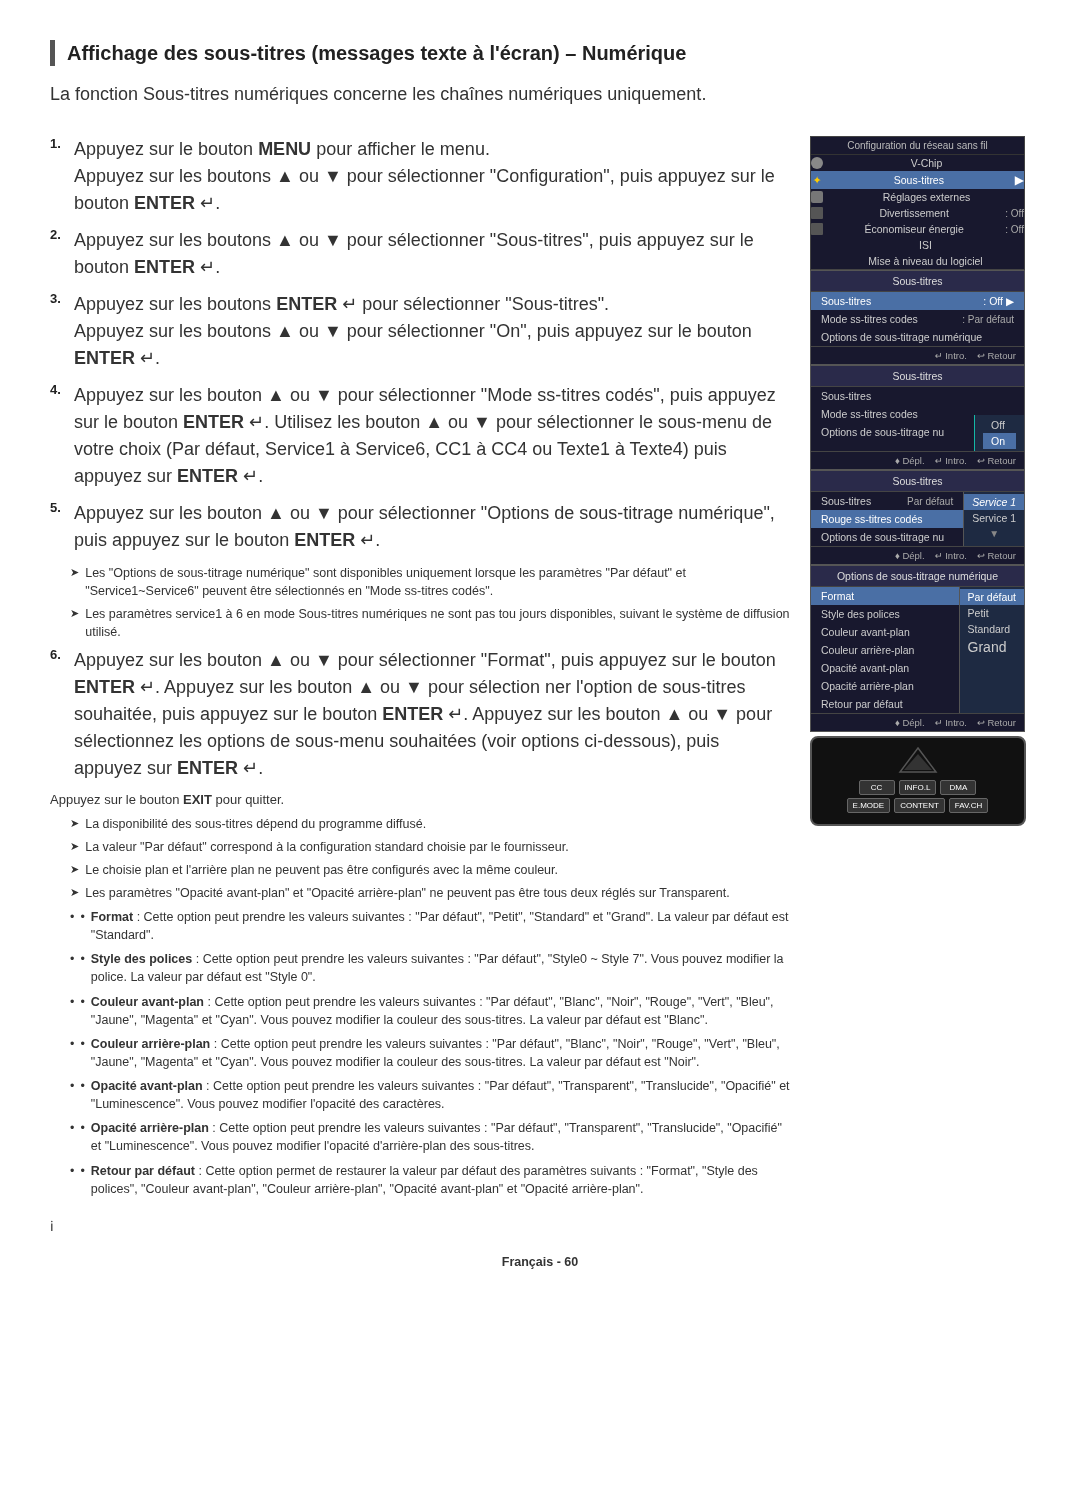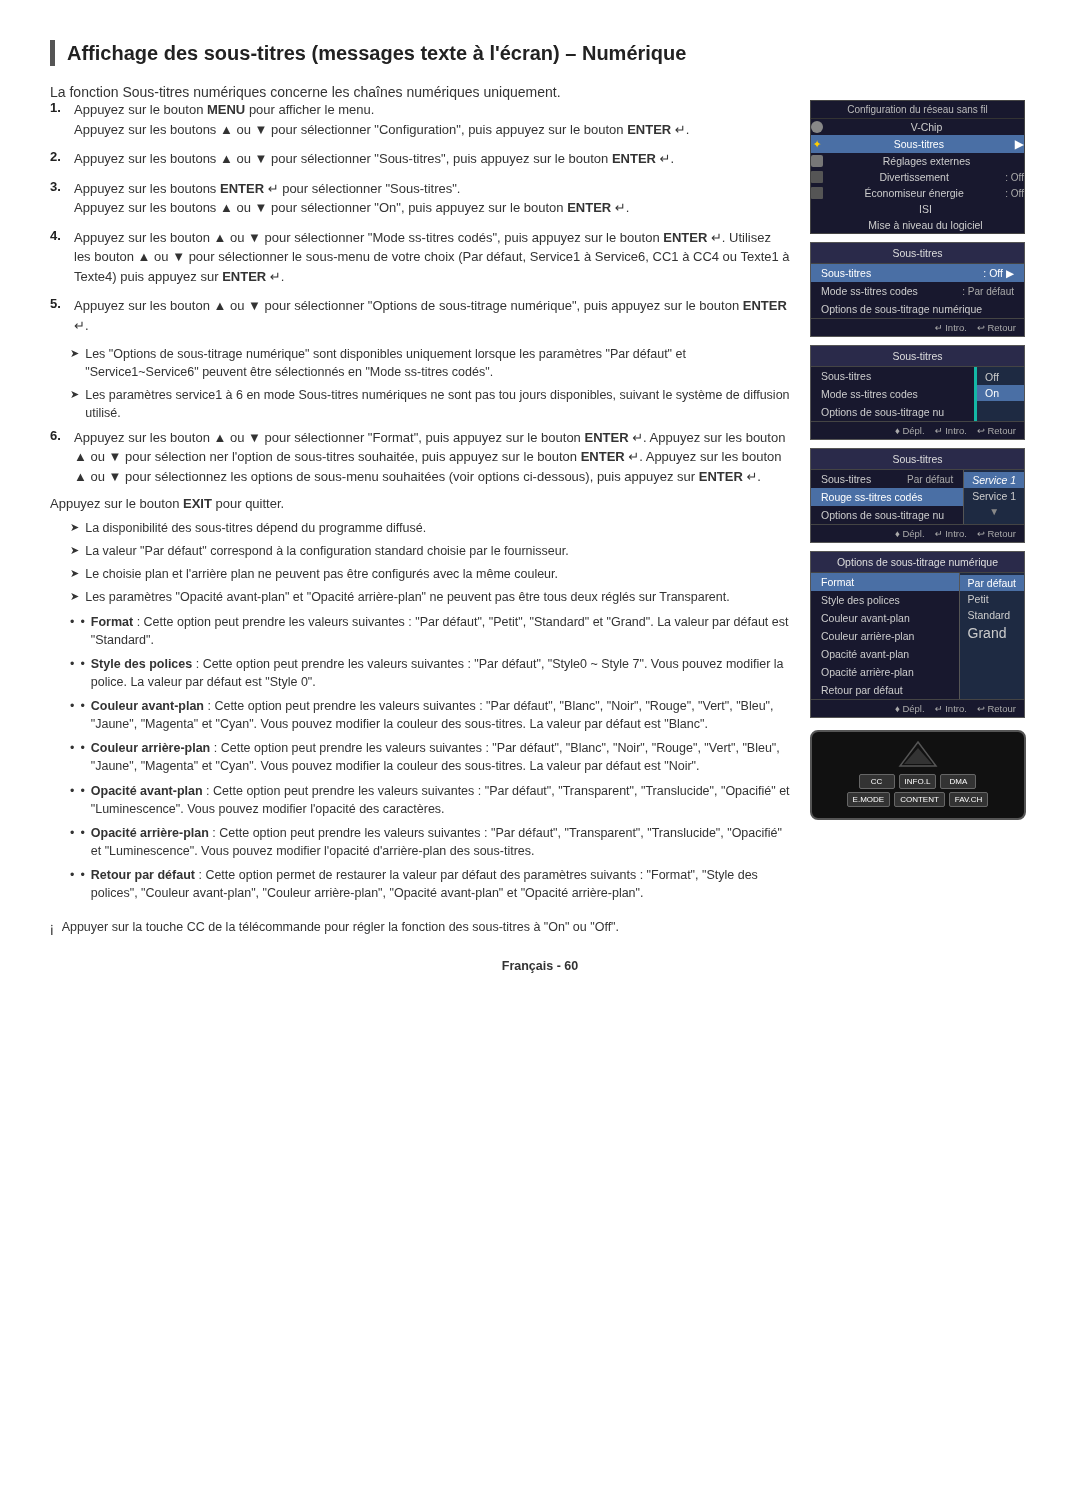--- a/index.html
+++ b/index.html
@@ -16,57 +16,57 @@
     .page-title {
       font-size: 20px;
       font-weight: bold;
       border-left: 5px solid #555;
       padding-left: 12px;
       margin-bottom: 18px;
       line-height: 1.3;
     }
 
     .intro-text {
-      font-size: 14px;
-      margin-bottom: 0;
+      font-size: 18px;
+      margin-bottom: 31px;
       color: #333;
     }
 
     .main-layout {
       display: flex;
       gap: 20px;
     }
 
     .left-column {
       flex: 1;
     }
 
     .right-column {
       width: 220px;
       flex-shrink: 0;
       display: flex;
       flex-direction: column;
-      gap: 8px;
+      gap: 0;
     }
 
     .step {
       display: flex;
       gap: 8px;
       margin-bottom: 10px;
       align-items: flex-start;
     }
 
     .step-number {
       font-weight: bold;
       font-size: 13px;
       min-width: 16px;
     }
 
     .step-content {
-      font-size: 13px;
+      font-size: 18px;
       line-height: 1.5;
       color: #333;
     }
 
     .step-content b {
       font-weight: bold;
     }
 
     .sub-note {
       display: flex;
@@ -370,21 +370,20 @@
         <span><b>Opacité arrière-plan</b> : Cette option peut prendre les valeurs suivantes : "Par défaut", "Transparent", "Translucide", "Opacifié" et "Luminescence". Vous pouvez modifier l'opacité d'arrière-plan des sous-titres.</span>
       </div>
       <div class="bullet-item">
         <span style="flex-shrink:0">•</span>
         <span><b>Retour par défaut</b> : Cette option permet de restaurer la valeur par défaut des paramètres suivants : "Format", "Style des polices", "Couleur avant-plan", "Couleur arrière-plan", "Opacité avant-plan" et "Opacité arrière-plan".</span>
       </div>
     </div>
 
     <div class="bottom-note">
       <span class="note-icon">ℹ</span>
-      <span>Appuyer sur la touche CC de la télécommande pour régler la fonction des sous-titres à "On" ou "Off".</span>
     </div>
 
   </div>
 
   <div class="right-column">
 
     <div class="cfg-menu">
       <div class="cfg-title">Configuration du réseau sans fil</div>
       <div class="cfg-row">
         <div class="cfg-icon" style="background:#888;"></div>
@@ -443,21 +442,21 @@
           <div class="side-menu-row">
             <span>Sous-titres</span>
           </div>
           <div class="side-menu-row">
             <span>Mode ss-titres codes</span>
           </div>
           <div class="side-menu-row">
             <span>Options de sous-titrage nu</span>
           </div>
         </div>
-        <div style="background:#1e2a42;border-left:3px solid #14b8a6;min-width:50px;padding:2px 0;">
+        <div style="background:#1e2a42;border-left:1px solid #14b8a6;min-width:50px;padding:2px 8px;margin-top:28px;">
           <div style="padding:2px 8px;color:#ccc;font-size:10.5px;">Off</div>
           <div style="padding:2px 8px;background:#4a6fa5;color:#fff;font-size:10.5px;">On</div>
         </div>
       </div>
       <div class="side-menu-footer">
         <span>♦ Dépl.</span>
         <span>↵ Intro.</span>
         <span>↩ Retour</span>
       </div>
     </div>

